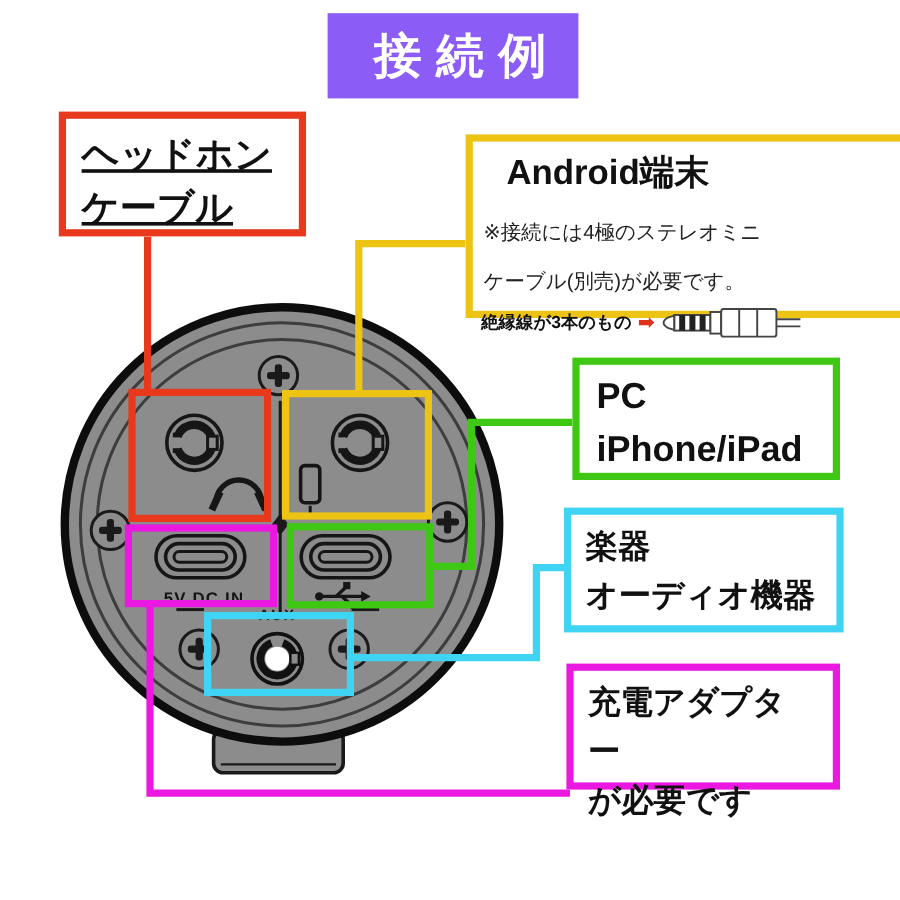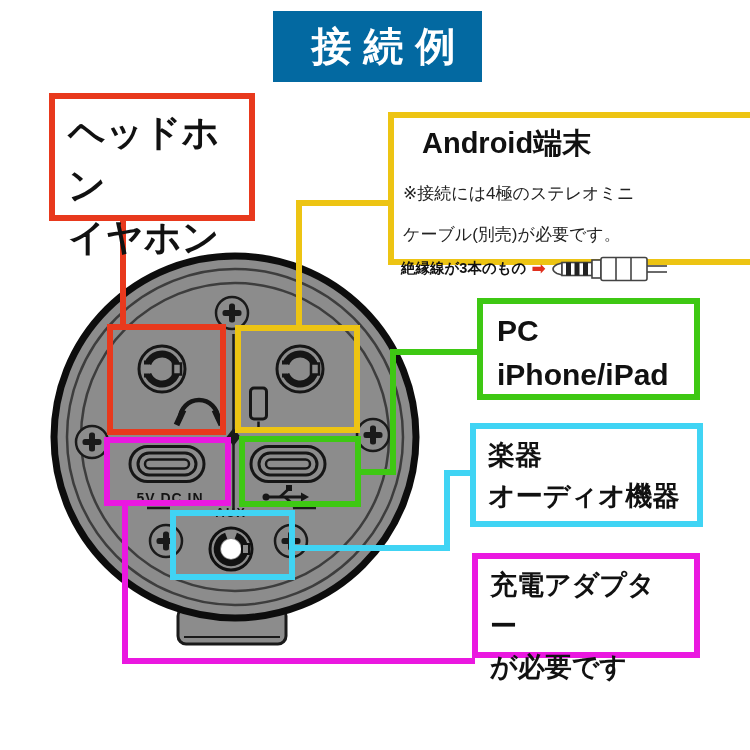--- a/index.html
+++ b/index.html
@@ -8,25 +8,25 @@
     font-family:"Liberation Sans","DejaVu Sans",sans-serif;
   }
   .stage{position:absolute;left:0;top:0;width:750px;height:750px;}
   svg.device-layer{position:absolute;left:0;top:0;z-index:1;}
   .label-box{
     position:absolute;z-index:2;background:#ffffff;box-sizing:border-box;
     color:#111;font-weight:bold;
   }
   .title-block{
     position:absolute;left:273px;top:11px;width:209px;height:71px;z-index:2;
-    background:#0369a1;color:#ffffff;display:flex;align-items:center;justify-content:center;
+    background:#8b5cf6;color:#ffffff;display:flex;align-items:center;justify-content:center;
     font-size:40px;font-weight:bold;letter-spacing:12px;padding-left:24px;box-sizing:border-box;
   }
-  .box-headphone{left:49px;top:93px;width:206px;height:128px;border:6px solid #e8391d;
-    font-size:37px;line-height:1.42;padding:8px 0 0 13px;}
+  .box-headphone{left:49px;top:93px;width:206px;height:104px;border:6px solid #e8391d;
+    font-size:31px;line-height:1.42;padding:8px 0 0 13px;text-decoration:underline;}
   .box-android{left:388px;top:112px;width:374px;height:153px;border:6px solid #edc413;
     font-size:17px;font-weight:normal;}
   .box-android .android-title{font-size:29px;font-weight:bold;margin:6px 0 2px 28px;}
   .box-android .android-note{margin:19px 0 0 9px;line-height:1.28;color:#222;}
   .box-android .cable-row{display:flex;align-items:center;margin:7px 12px 0 7px;}
   .box-android .cable-note{font-size:14.5px;font-weight:bold;color:#111;}
   .box-android .cable-arrow{color:#e0301e;font-size:17px;font-weight:bold;margin:0 4px 0 5px;}
   .box-pc{left:477px;top:298px;width:223px;height:102px;border:6px solid #3ec813;
     font-size:30px;line-height:1.45;padding:5px 0 0 14px;}
   .box-instrument{left:470px;top:423px;width:233px;height:104px;border:6px solid #40d4f4;
@@ -155,21 +155,21 @@
       <rect x="107" y="440" width="121" height="63" stroke="#ea18e0"></rect>
       <rect x="242" y="439" width="116" height="65" stroke="#3ec813"></rect>
       <rect x="173" y="513" width="119" height="64" stroke="#40d4f4"></rect>
     </g>
   </svg>
 
   <div class="title-block">接続例</div>
 
   <div class="label-box box-headphone">
     <div>ヘッドホン</div>
-    <div>イヤホン</div>
+    <div>ケーブル</div>
   </div>
 
   <div class="label-box box-android">
     <div class="android-title">Android端末</div>
     <div class="android-note">※接続には4極のステレオミニ</div>
     <div class="android-note">ケーブル(別売)が必要です。</div>
     <div class="cable-row">
       <span class="cable-note">絶縁線が3本のもの</span>
       <span class="cable-arrow">➡</span>
       <svg width="118" height="32" viewBox="0 0 118 32">

